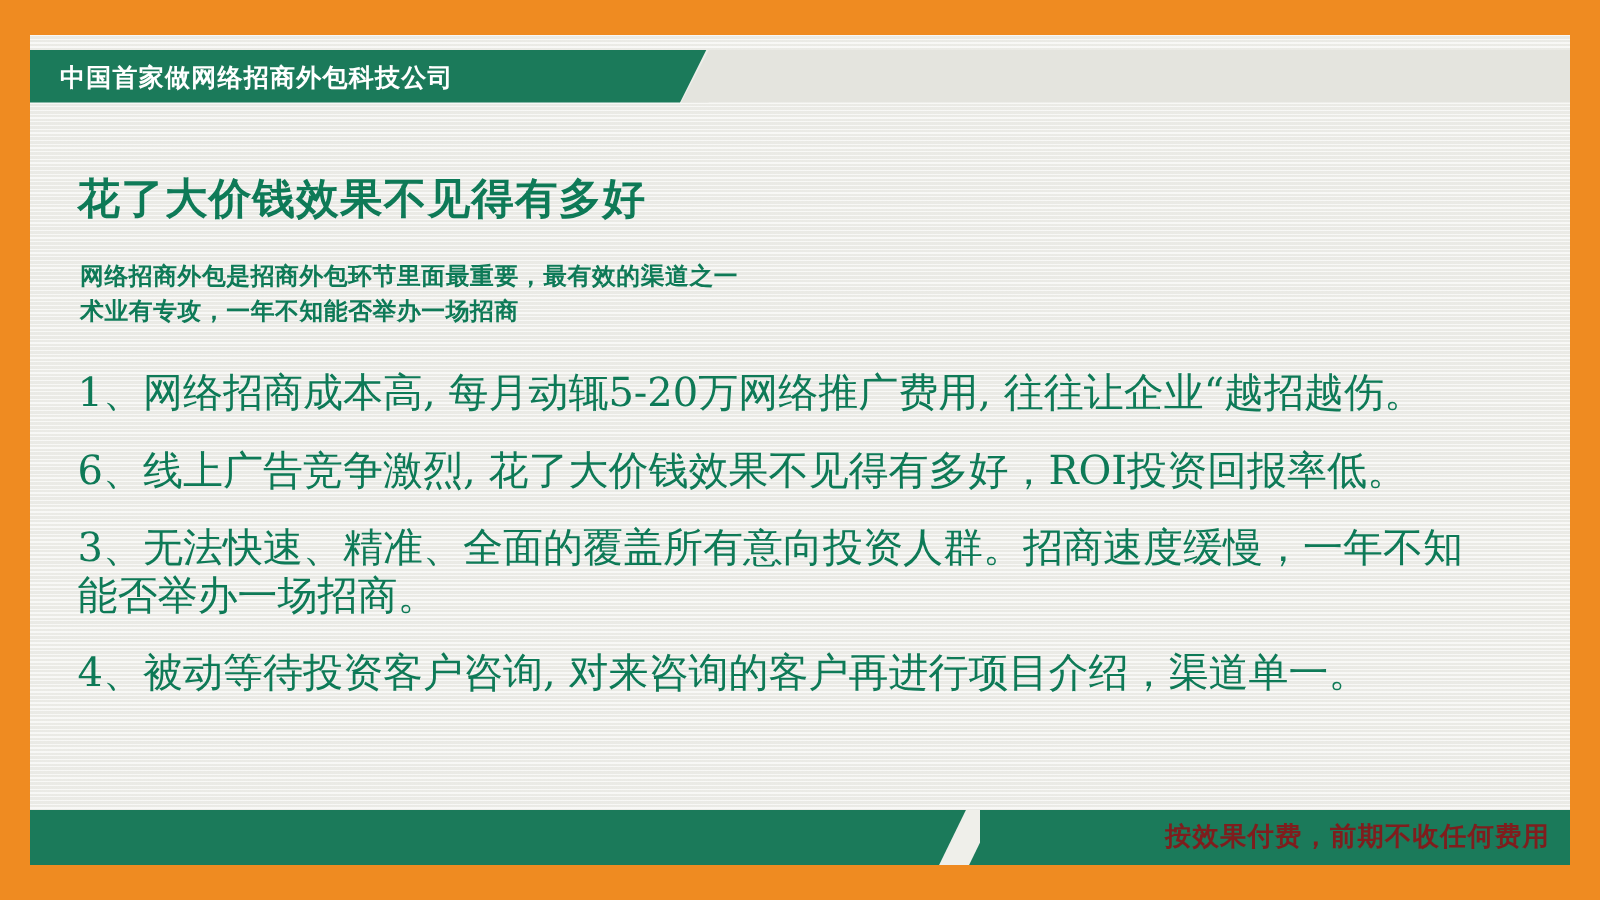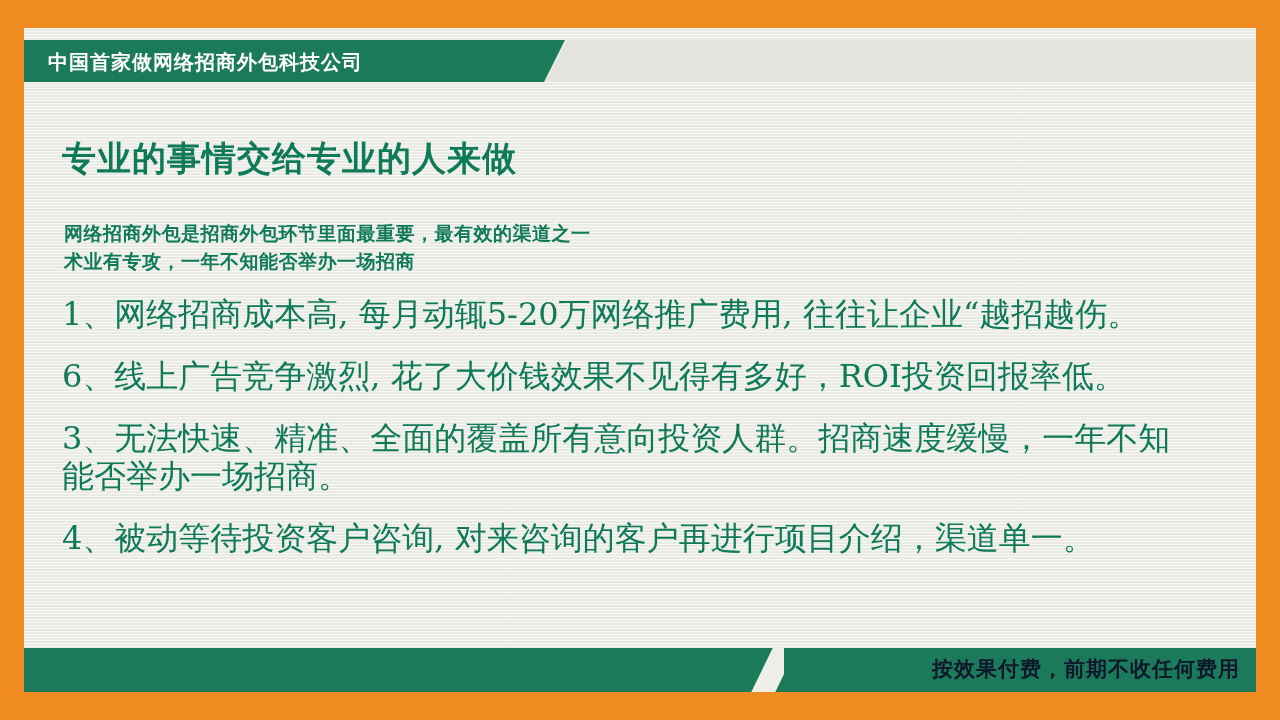--- a/index.html
+++ b/index.html
@@ -86,21 +86,21 @@
     color: #0E7A57;
     font-size: 34px;
     font-weight: bold;
     letter-spacing: 1px;
     white-space: nowrap;
   }
   
   #sub {
     position: absolute;
     left: 64px;
-    top: 220px;
+    top: 208px;
     color: #0E7A57;
     font-size: 19px;
     font-weight: bold;
     line-height: 28px;
     letter-spacing: 0.5px;
   }
   
   #body-list {
     position: absolute;
     left: 62px;
@@ -138,21 +138,21 @@
     left: 784px;
     bottom: 28px;
     width: 472px;
     height: 44px;
     background: #1B7A5A;
   }
   #bottom-right-text {
     position: absolute;
     right: 40px;
     bottom: 37px;
-    color: #0f172a;
+    color: #7f1d1d;
     font-size: 21px;
     font-weight: bold;
     letter-spacing: 1px;
     white-space: nowrap;
   }
   
   #bottom-notch {
     position: absolute;
     left: 762px;
     bottom: 28px;
@@ -168,21 +168,21 @@
 <div id="slide">
 
   <div id="paper"></div>
 
   <div id="top-strip"></div>
 
   <div id="top-banner">
     <div id="top-banner-text">中国首家做网络招商外包科技公司</div>
   </div>
 
-  <div id="headline">专业的事情交给专业的人来做</div>
+  <div id="headline">花了大价钱效果不见得有多好</div>
 
   <div id="sub">
     <div>网络招商外包是招商外包环节里面最重要，最有效的渠道之一</div>
     <div>术业有专攻，一年不知能否举办一场招商</div>
   </div>
 
   <div id="body-list">
     <div class="item">1、网络招商成本高, 每月动辄5-20万网络推广费用, 往往让企业“越招越伤。</div>
     <div class="item">6、线上广告竞争激烈, 花了大价钱效果不见得有多好，ROI投资回报率低。</div>
     <div class="item">3、无法快速、精准、全面的覆盖所有意向投资人群。招商速度缓慢，一年不知能否举办一场招商。</div>

